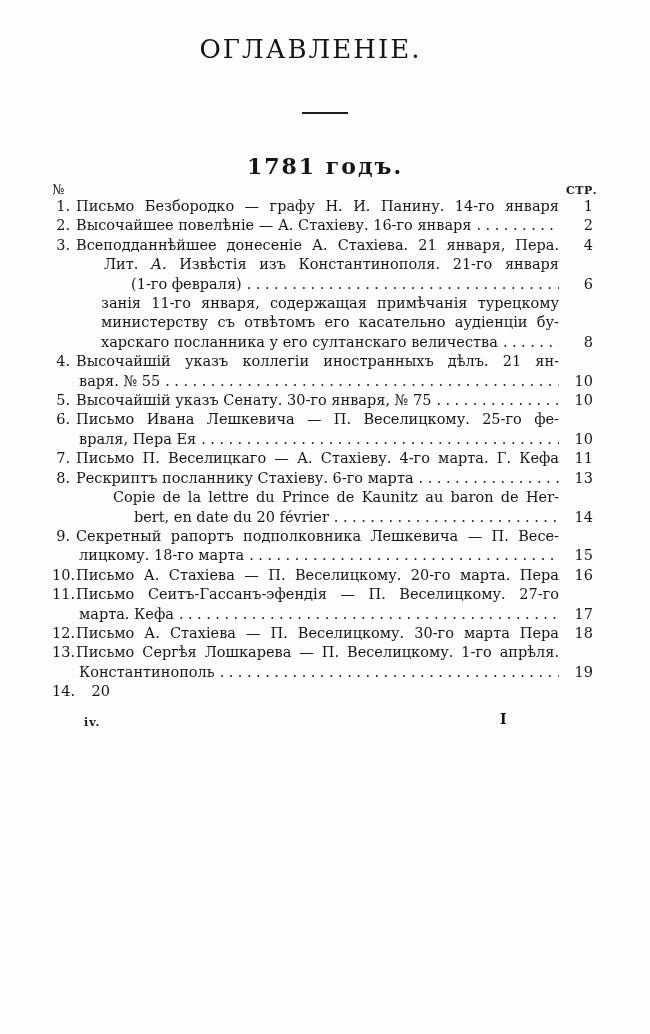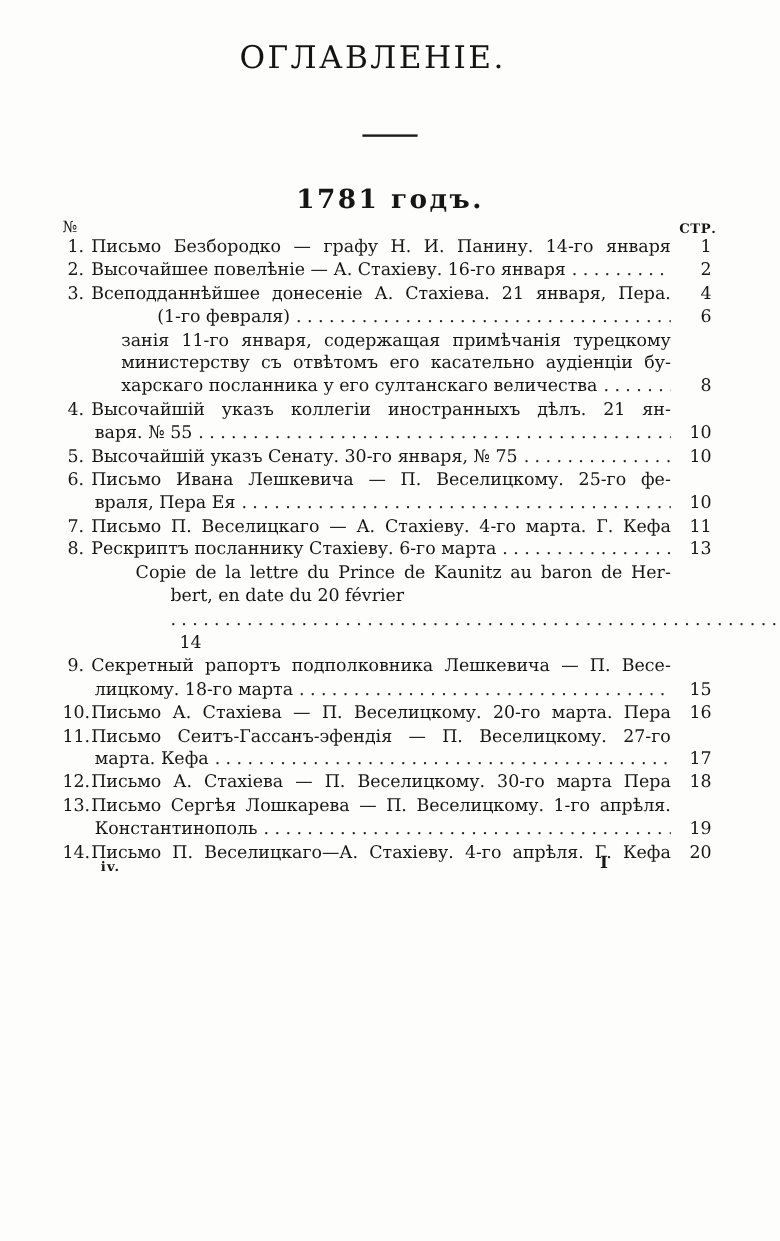--- a/index.html
+++ b/index.html
@@ -48,21 +48,21 @@
     letter-spacing:4.5px;margin-left:5px;color:#1d1d1d;
   }
   .pageno{flex:none;width:26px;margin-left:8px;text-align:right;}
   .it{font-style:italic;}
   .ind-e  {padding-left:0;}
   .ind-c  {padding-left:27px;}
   .ind-s1 {padding-left:52px;}
   .ind-s1b{padding-left:79px;}
   .ind-s2 {padding-left:49px;}
   .ind-f1 {padding-left:61px;}
-  .ind-f2 {padding-left:82px;flex-direction:column;}
+  .ind-f2 {padding-left:82px;}
   .sig{
     position:absolute;top:716px;left:84px;
     font-size:11px;font-weight:bold;letter-spacing:1px;
   }
   .gather{
     position:absolute;top:711px;left:500px;
     font-size:14px;font-weight:bold;
   }
 </style>
 </head>
@@ -93,20 +93,26 @@
     <span class="text"><span>Высочайшее повелѣніе — А. Стахіеву. 16-го января</span></span>
     <span class="dots">..........................................................................................</span>
     <span class="pageno">2</span>
   </div>
       <div class="row ind-e k-full">
     <span class="num">3.</span>
     <span class="text"><span>Всеподданнѣйшее донесеніе А. Стахіева. 21 января, Пера.</span></span>
 
     <span class="pageno">4</span>
   </div>
+      <div class="row ind-s1 k-block">
+
+    <span class="text"><span>Лит. </span><span class="it">А.</span><span> Извѣстія изъ Константинополя. 21-го января</span></span>
+
+    <span class="pageno"></span>
+  </div>
       <div class="row ind-s1b k-leader">
 
     <span class="text"><span>(1-го февраля)</span></span>
     <span class="dots">..........................................................................................</span>
     <span class="pageno">6</span>
   </div>
       <div class="row ind-s2 k-block">
 
     <span class="text"><span>занія 11-го января, содержащая примѣчанія турецкому</span></span>
 
@@ -221,21 +227,20 @@
     <span class="pageno"></span>
   </div>
       <div class="row ind-c k-leader">
 
     <span class="text"><span>Константинополь</span></span>
     <span class="dots">..........................................................................................</span>
     <span class="pageno">19</span>
   </div>
       <div class="row ind-e k-full">
     <span class="num">14.</span>
-    <span class="text"><span>Письмо П. Веселицкаго—А. Стахіеву. 4-го апрѣля. Г. Кефа</span></span>
 
     <span class="pageno">20</span>
   </div>
     </div>
 
   <div class="sig">iv.</div>
   <div class="gather">I</div>
 
 </div>
 

